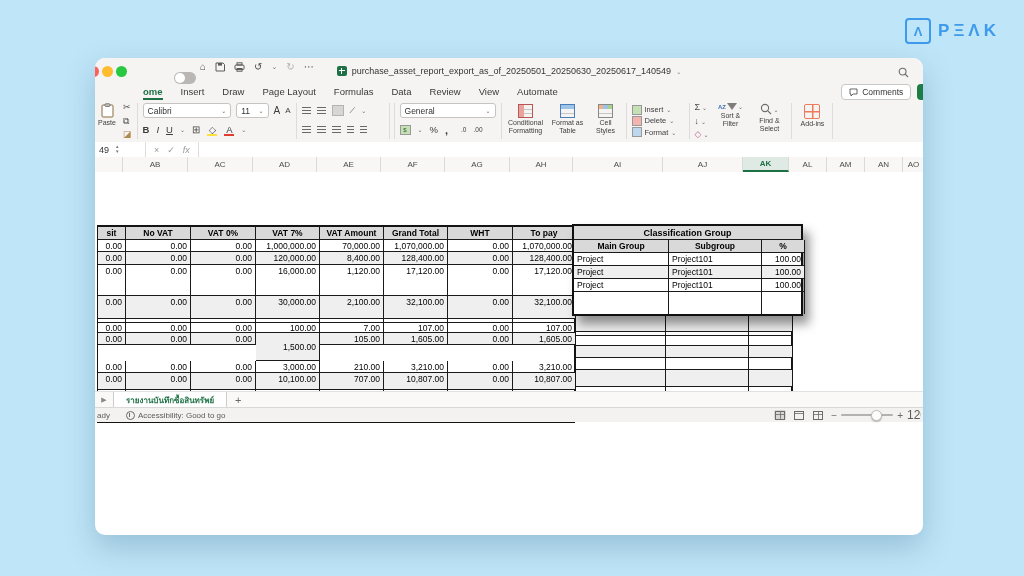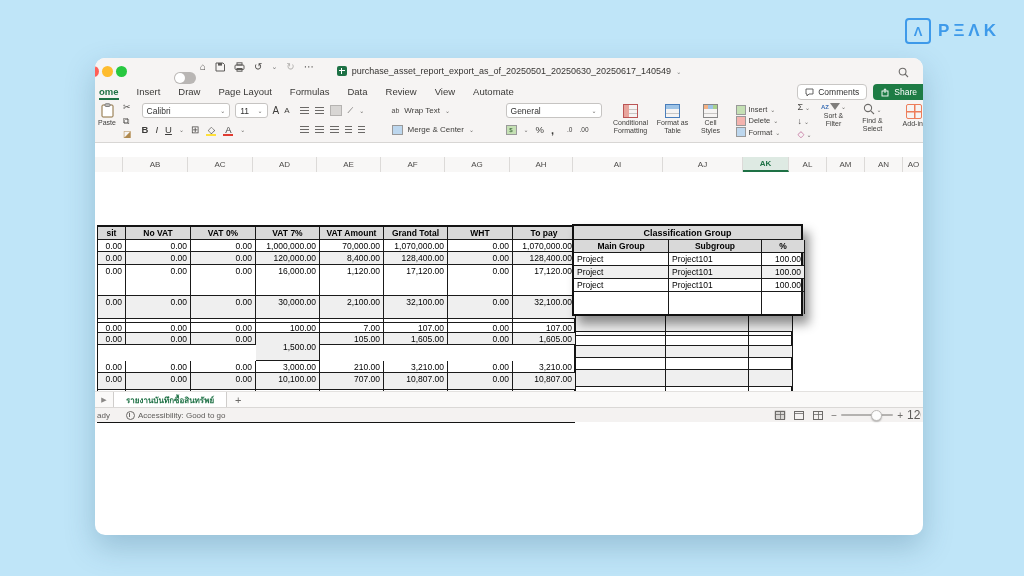--- a/index.html
+++ b/index.html
@@ -33,21 +33,21 @@
              justify-content:center;gap:5px;pointer-events:none;}
   .doc-title span{font-size:9px;color:#363432;}
   .xl-icon{width:10px;height:10px;background:#1E7145;border-radius:2px;position:relative;flex:none;}
   .xl-icon:before{content:"";position:absolute;left:2px;top:2px;right:2px;bottom:2px;
                   background:linear-gradient(#fff,#fff) center/6px 1.4px no-repeat,
                              linear-gradient(#fff,#fff) center/1.4px 6px no-repeat;}
   .search-btn{position:absolute;right:14px;top:6px;}
 
   
   .tabbar{position:absolute;left:0;top:26px;width:100%;height:16px;background:#F6F4F3;display:flex;
-          align-items:center;}
+          align-items:center;padding-left:44px;}
   #menu-tabs{display:flex;align-items:center;gap:0;padding-left:2px;}
   .mtab{font-size:9.5px;color:#3b3a38;padding:1px 9px 3px 9px;position:relative;white-space:nowrap;}
   .mtab:first-child{padding-left:2px;}
   .mtab.active{color:#1E7145;font-weight:bold;}
   .mtab.active:after{content:"";position:absolute;left:2px;right:9px;bottom:0;height:2px;background:#1E7145;}
   .tab-right{position:absolute;right:0;top:0;height:16px;display:flex;align-items:center;gap:6px;}
   .comments-btn{display:flex;align-items:center;gap:4px;background:#fff;border:1px solid #c9c7c5;
                 border-radius:4px;padding:1px 7px;font-size:8.5px;color:#333;height:12px;}
   .share-btn{display:flex;align-items:center;gap:4px;background:#1E7C45;color:#fff;border-radius:4px 0 0 4px;
              padding:2px 10px 2px 8px;font-size:8.5px;height:12px;margin-right:-4px;}
@@ -297,32 +297,20 @@
         <div class="rrow" style="margin-top:4px;gap:6px;">
           <span class="lines-icon"></span>
           <span class="lines-icon"></span>
           <span class="lines-icon"></span>
           <span class="lines-icon short"></span>
           <span class="lines-icon short"></span>
         </div>
       </div>
       <div class="vsep"></div>
 
-      <div class="rgroup" style="width:104px;">
-        <div class="rrow">
-          <span class="glyph" style="font-size:7px;">ab</span>
-          <span class="rtxt">Wrap Text</span>
-          <span class="caret">⌄</span>
-        </div>
-        <div class="rrow" style="margin-top:4px;">
-          <span class="sq blue" style="width:9px;height:8px;"></span>
-          <span class="rtxt">Merge &amp; Center</span>
-          <span class="caret">⌄</span>
-        </div>
-      </div>
       <div class="vsep"></div>
 
       <div class="rgroup" style="width:96px;">
         <div class="rrow">
           <span class="select" style="width:88px;">
             <span>General</span>
             <span class="caret">⌄</span>
           </span>
         </div>
         <div class="rrow" style="margin-top:4px;gap:7px;">
@@ -410,20 +398,35 @@
       <div class="rgroup" style="align-items:center;padding-top:4px;">
         <div class="stackbtn" style="width:30px;">
           <span class="addins-ic"></span>
           <span class="lbl">Add-ins</span>
         </div>
       </div>
       <div class="vsep"></div>
 
     </div>
 
+    <div class="fbar">
+      <div class="namebox">
+        <span>49</span>
+        <span class="stepper">
+          <span>▲</span>
+          <span>▼</span>
+        </span>
+      </div>
+      <div class="fb-ic">
+        <span>×</span>
+        <span>✓</span>
+        <span class="fx">fx</span>
+      </div>
+      <div style="flex:1;height:15px;"></div>
+    </div>
 
     <div class="colheads" id="col-headers">
         <div class="chead" style="width: 28px;"></div>
         <div class="chead" style="width: 65px;">AB</div>
         <div class="chead" style="width: 65px;">AC</div>
         <div class="chead" style="width: 64px;">AD</div>
         <div class="chead" style="width: 64px;">AE</div>
         <div class="chead" style="width: 64px;">AF</div>
         <div class="chead" style="width: 65px;">AG</div>
         <div class="chead" style="width: 63px;">AH</div>

